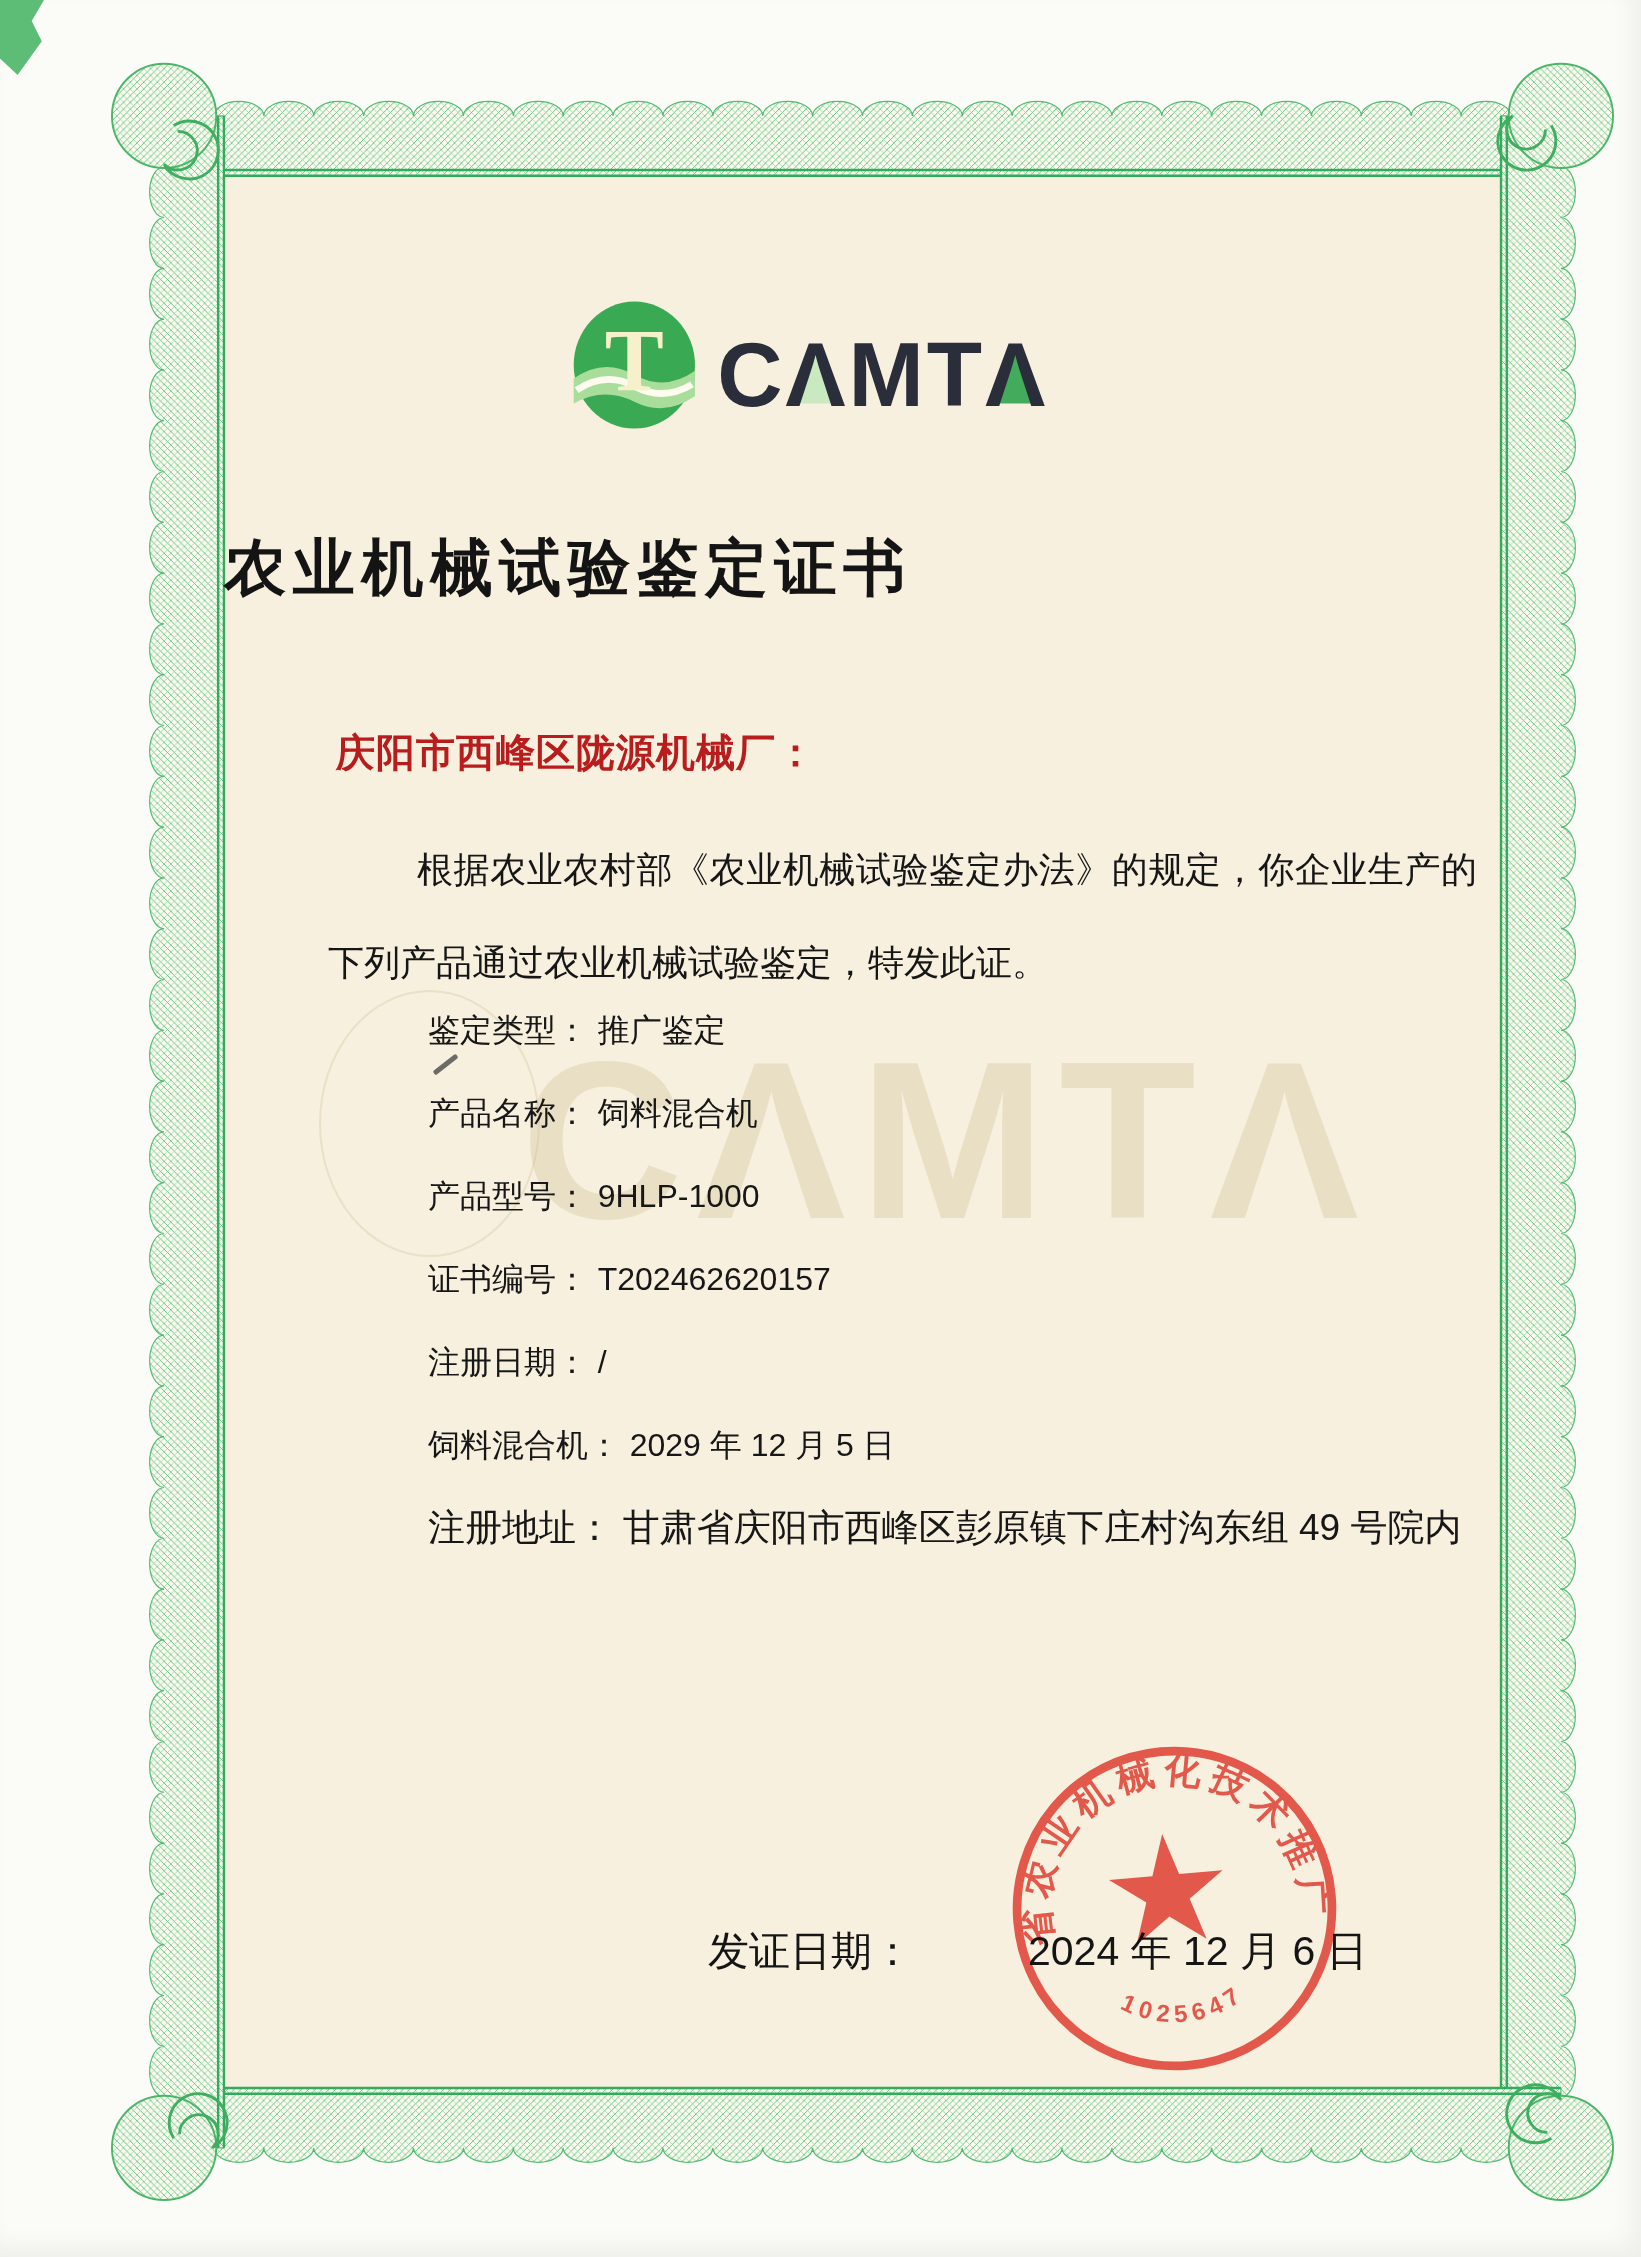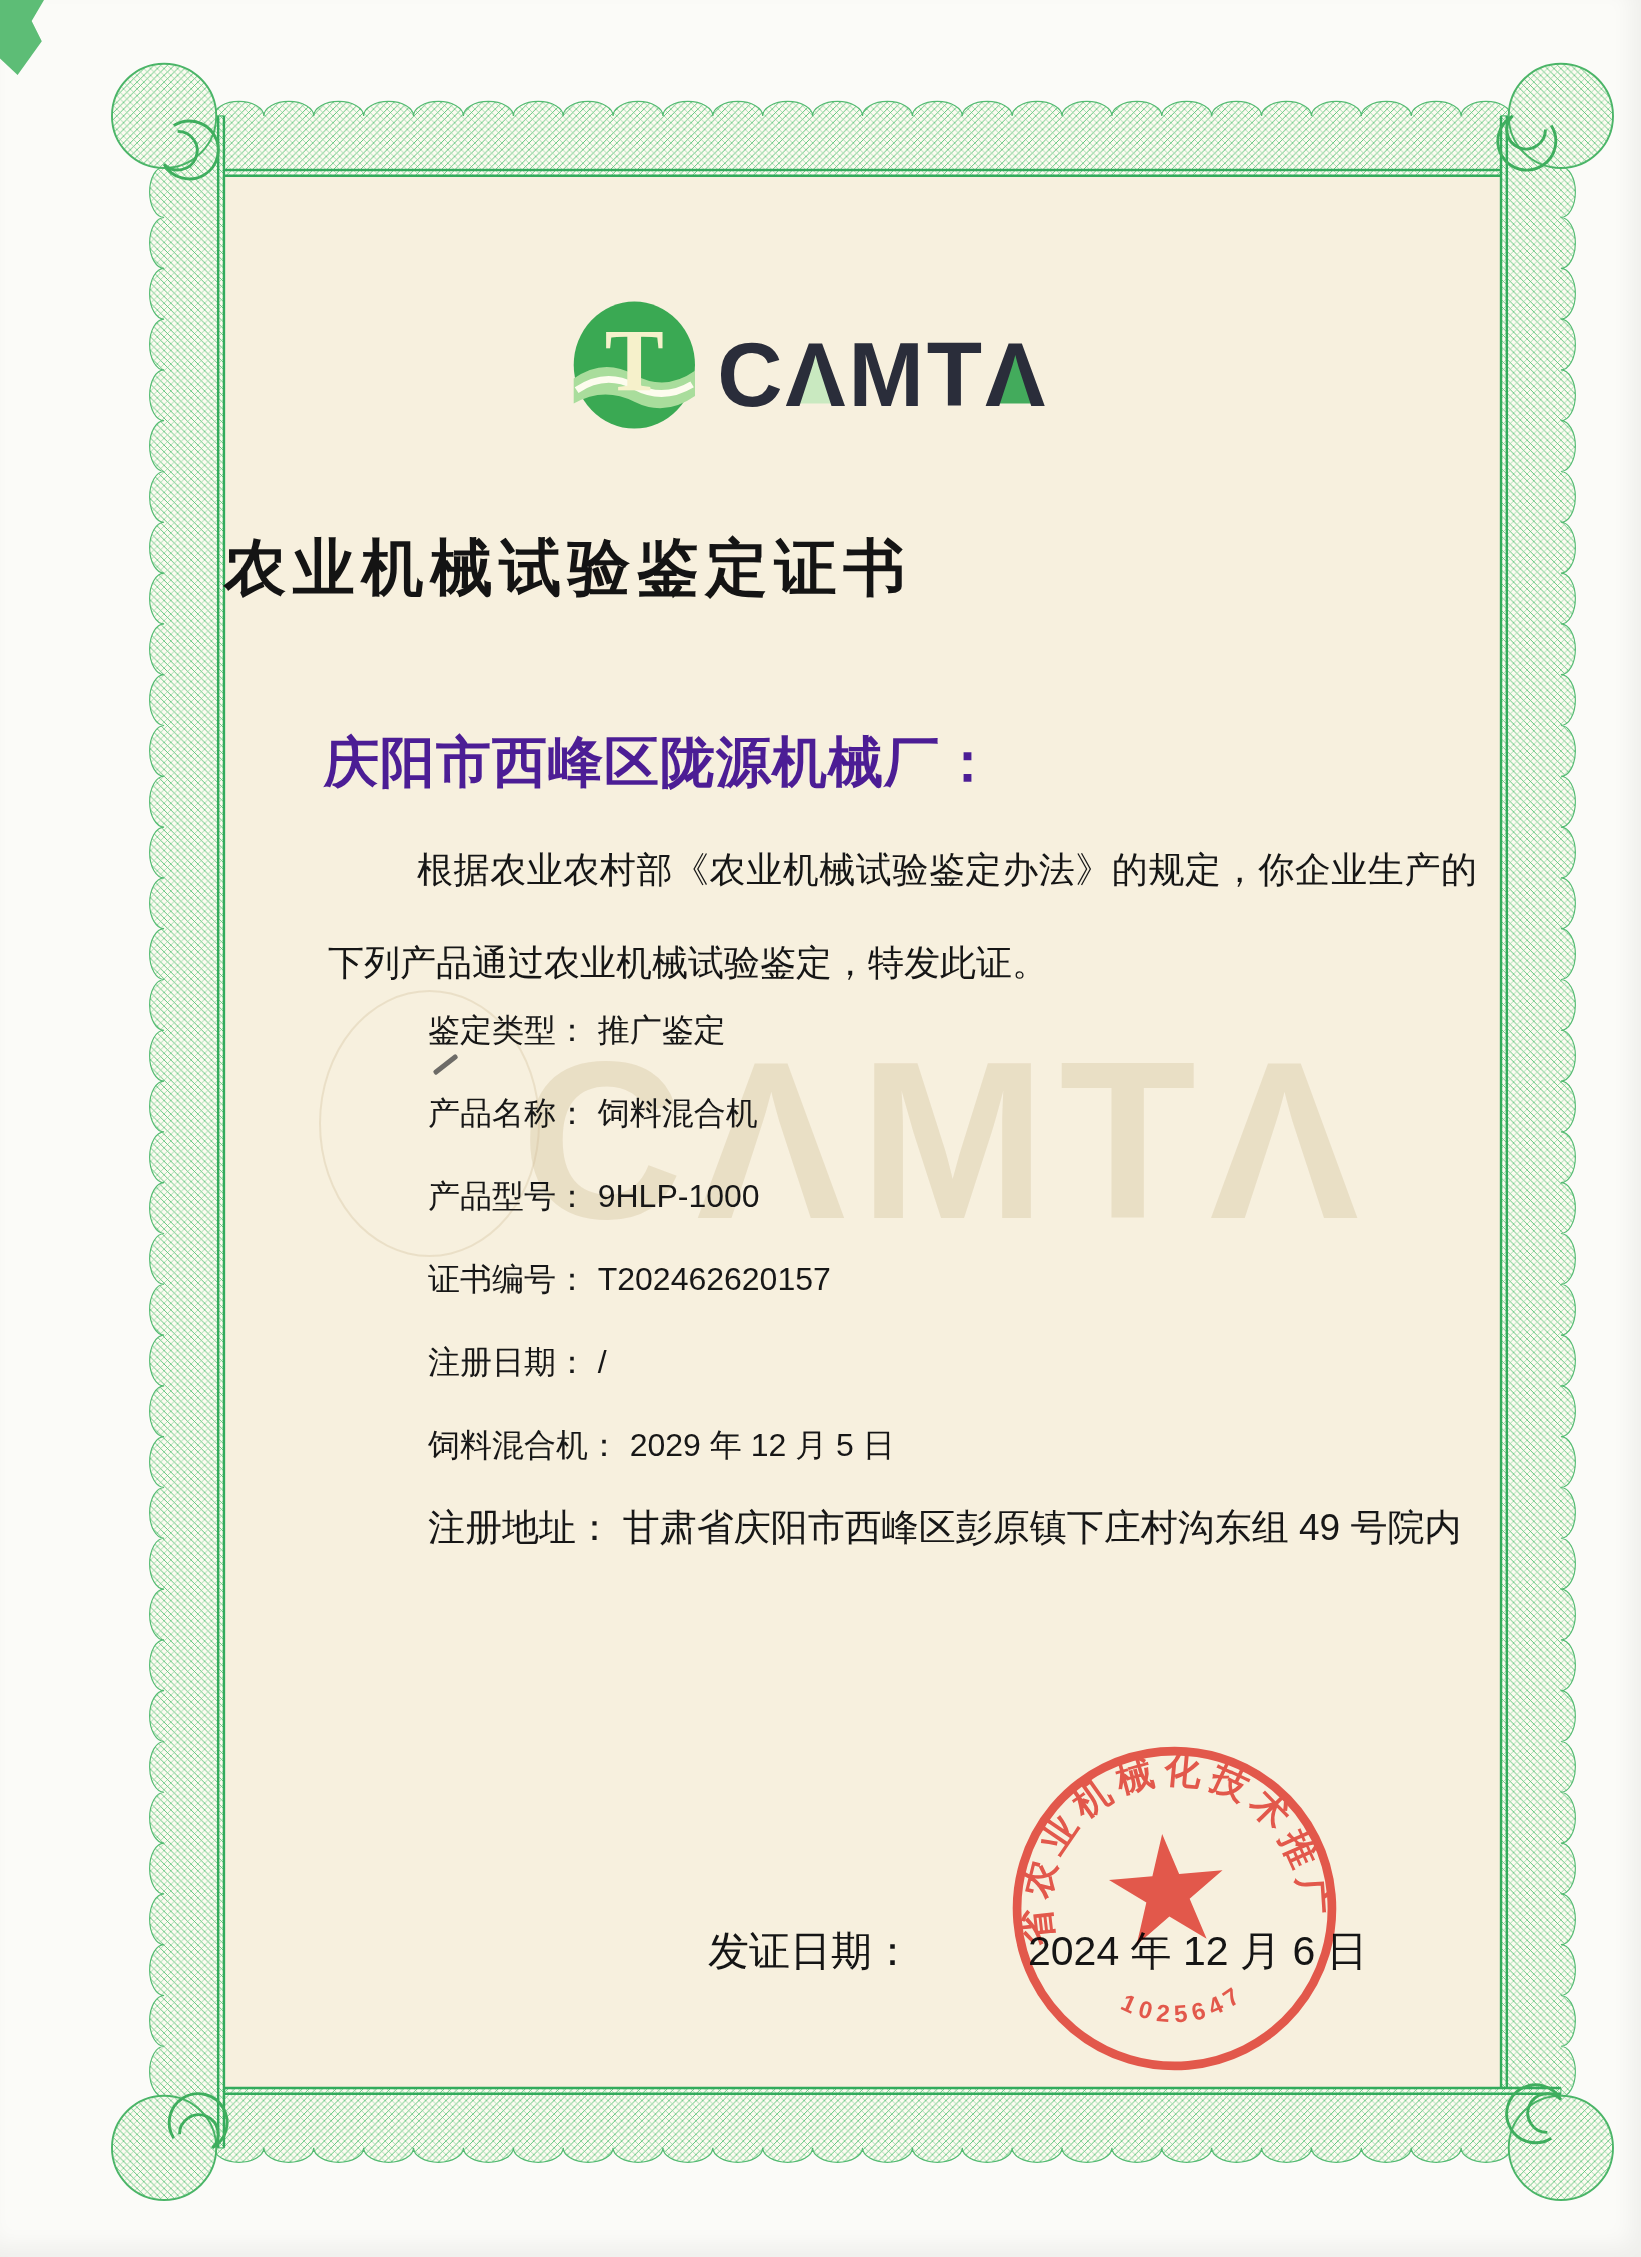--- a/index.html
+++ b/index.html
@@ -28,22 +28,22 @@
   }
   
   .content{position:absolute; left:0; top:0; width:1641px; height:2257px; z-index:2; color:#1b1b1b;}
   .logo-block{position:absolute; left:224px; top:290px; width:1197px; text-align:center;}
   .title{
     position:absolute; left:224px; top:526px; width:1197px; text-align:left;
     font-family:"Liberation Serif", serif; font-weight:bold;
     font-size:62px; letter-spacing:6.8px; color:#141414; white-space:nowrap;
   }
   .addressee{
-    position:absolute; left:324px; top:726px;
-    font-size:55px; font-weight:600; letter-spacing:1px; color:#4c1d95; white-space:nowrap;
+    position:absolute; left:336px; top:726px;
+    font-size:39px; font-weight:600; letter-spacing:1px; color:#b91c1c; white-space:nowrap;
   }
   .body-par{
     position:absolute; left:328px; top:823px; width:1149px;
     font-size:36px; line-height:93px; text-align:justify;
     text-indent:89px; color:#161616;
   }
   .fields{position:absolute; left:428px; top:1007px;}
   .field-row{font-size:32px; line-height:46px; margin-bottom:37px; white-space:nowrap; color:#171717;}
   .field-row .gap{display:inline-block; width:9.7px;}
   .field-row.row-address{font-size:37px;margin-top:20px;}

